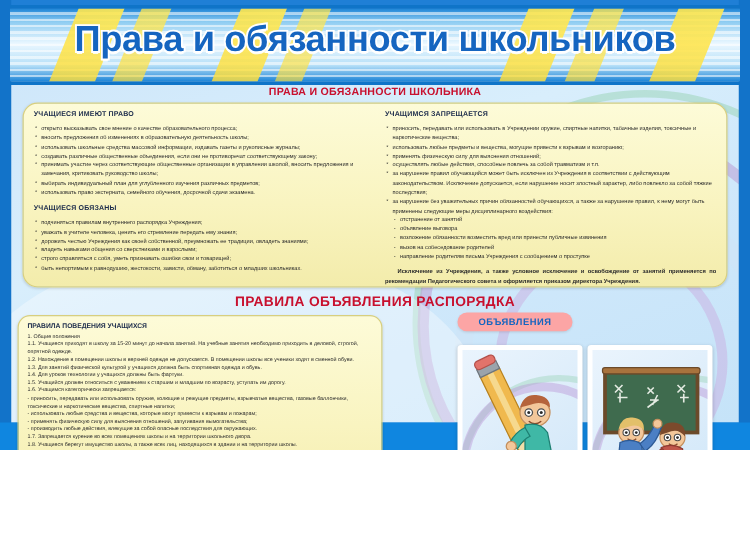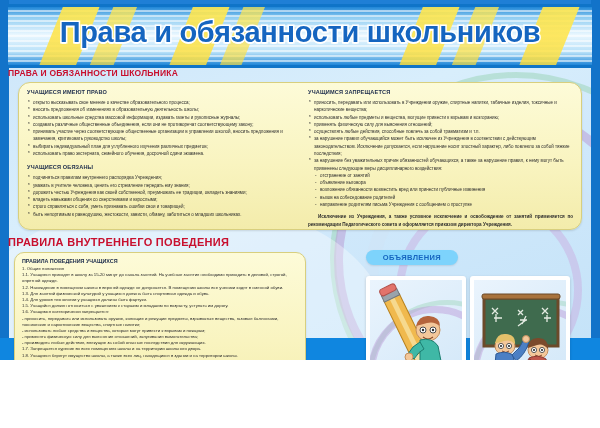--- a/index.html
+++ b/index.html
@@ -64,21 +64,21 @@
     position:absolute;left:0;right:0;top:9px;text-align:center;
     font-size:29px;font-weight:bold;letter-spacing:-.3px;
     color:#1565c0;
     -webkit-text-stroke:3px #ffffff;
     paint-order:stroke fill;
     text-shadow:0 2px 0 rgba(255,255,255,.9);
     white-space:nowrap;
   }
   
   .band{
-    position:absolute;left:8px;right:8px;text-align:left;
+    position:absolute;left:8px;right:8px;text-align:center;
     font-size:8.5px;font-weight:bold;letter-spacing:.2px;
     color:#c8102e;
   }
   .band.b1{top:68px;}
   .band.b2{top:236px;font-size:11px;color:#c8102e;letter-spacing:.3px;}
   
   .ypanel{
     position:absolute;
     background:linear-gradient(to bottom,#fdfbd8 0%,#f9f4c0 55%,#f3ecab 100%);
     border:1px solid #d8cf7e;border-radius:12px;
@@ -112,21 +112,21 @@
   
   .rules{padding:5px 7px 4px 7px;box-sizing:border-box;height:100%;}
   .rules h4{
     margin:0 0 2px 0;font-size:5.4px;font-weight:bold;color:#1a2a4a;text-transform:uppercase;
   }
   .rules .line{
     font-size:4.3px;line-height:1.44;color:#2b2b2b;text-align:left;
   }
   
   .badge{
-    position:absolute;background:#7dd3fc;border-radius:9px;
+    position:absolute;background:#fca5a5;border-radius:9px;
     font-size:7.5px;font-weight:bold;color:#1565c0;letter-spacing:.4px;
     text-align:center;padding:3px 0;box-shadow:0 1px 2px rgba(0,0,0,.10);
   }
   .badge.b-ann{left:366px;top:250px;width:92px;}
   .badge.b-inf{left:470px;top:250px;width:92px;}
   .card{
     position:absolute;background:#ffffff;border-radius:3px;padding:4px;
     box-shadow:0 1px 3px rgba(0,0,0,.18);
   }
   .card.c-ann{left:366px;top:276px;width:92px;height:130px;}
@@ -212,21 +212,21 @@
           <li class="dash">объявление выговора</li>
           <li class="dash">возложение обязанности возместить вред или принести публичные извинения</li>
           <li class="dash">вызов на собеседование родителей</li>
           <li class="dash">направление родителям письма Учреждения с сообщением о проступке</li>
         </ul>
         <p class="para">Исключение из Учреждения, а также условное исключение и освобождение от занятий применяется по рекомендации Педагогического совета и оформляется приказом директора Учреждения.</p>
       </div>
     </div>
   </div>
 
-  <div class="band b2">ПРАВИЛА ВНУТРЕННЕГО ПОВЕДЕНИЯ</div>
+  <div class="band b2">ПРАВИЛА ОБЪЯВЛЕНИЯ РАСПОРЯДКА</div>
 
   <div class="ypanel bottom">
     <div class="rules">
       <h4>ПРАВИЛА ПОВЕДЕНИЯ УЧАЩИХСЯ</h4>
       <div class="line">1. Общие положения</div>
       <div class="line">1.1. Учащиеся приходят в школу за 15-20 минут до начала занятий. На учебные занятия необходимо приходить в деловой, строгой, опрятной одежде.</div>
       <div class="line">1.2. Нахождение в помещении школы в верхней одежде не допускается. В помещении школы все ученики ходят в сменной обуви.</div>
       <div class="line">1.3. Для занятий физической культурой у учащихся должна быть спортивная одежда и обувь.</div>
       <div class="line">1.4. Для уроков технологии у учащихся должны быть фартуки.</div>
       <div class="line">1.5. Учащийся должен относиться с уважением к старшим и младшим по возрасту, уступать им дорогу.</div>

